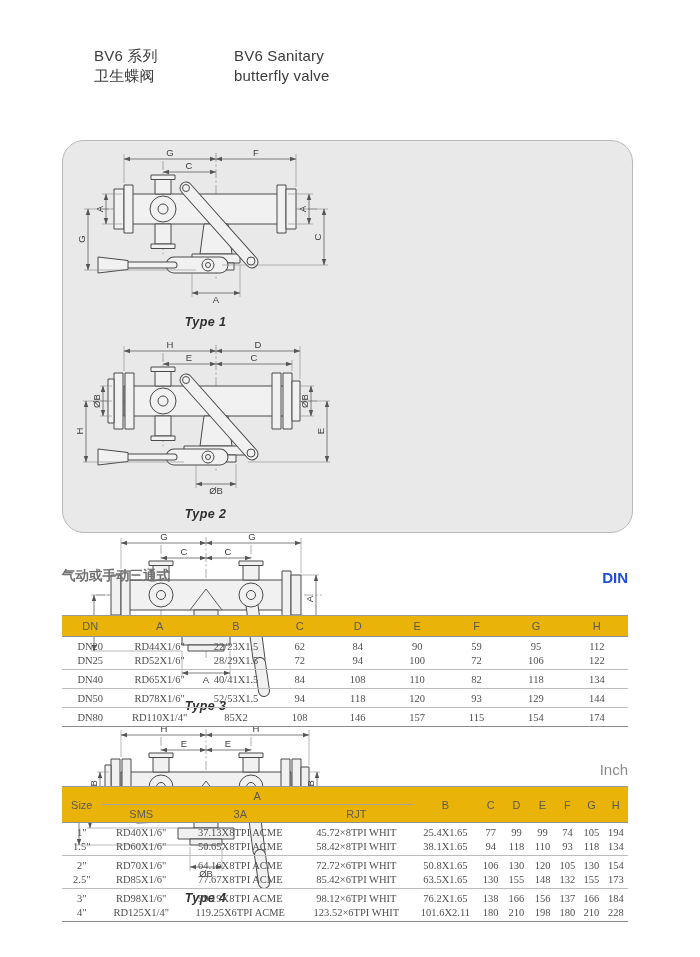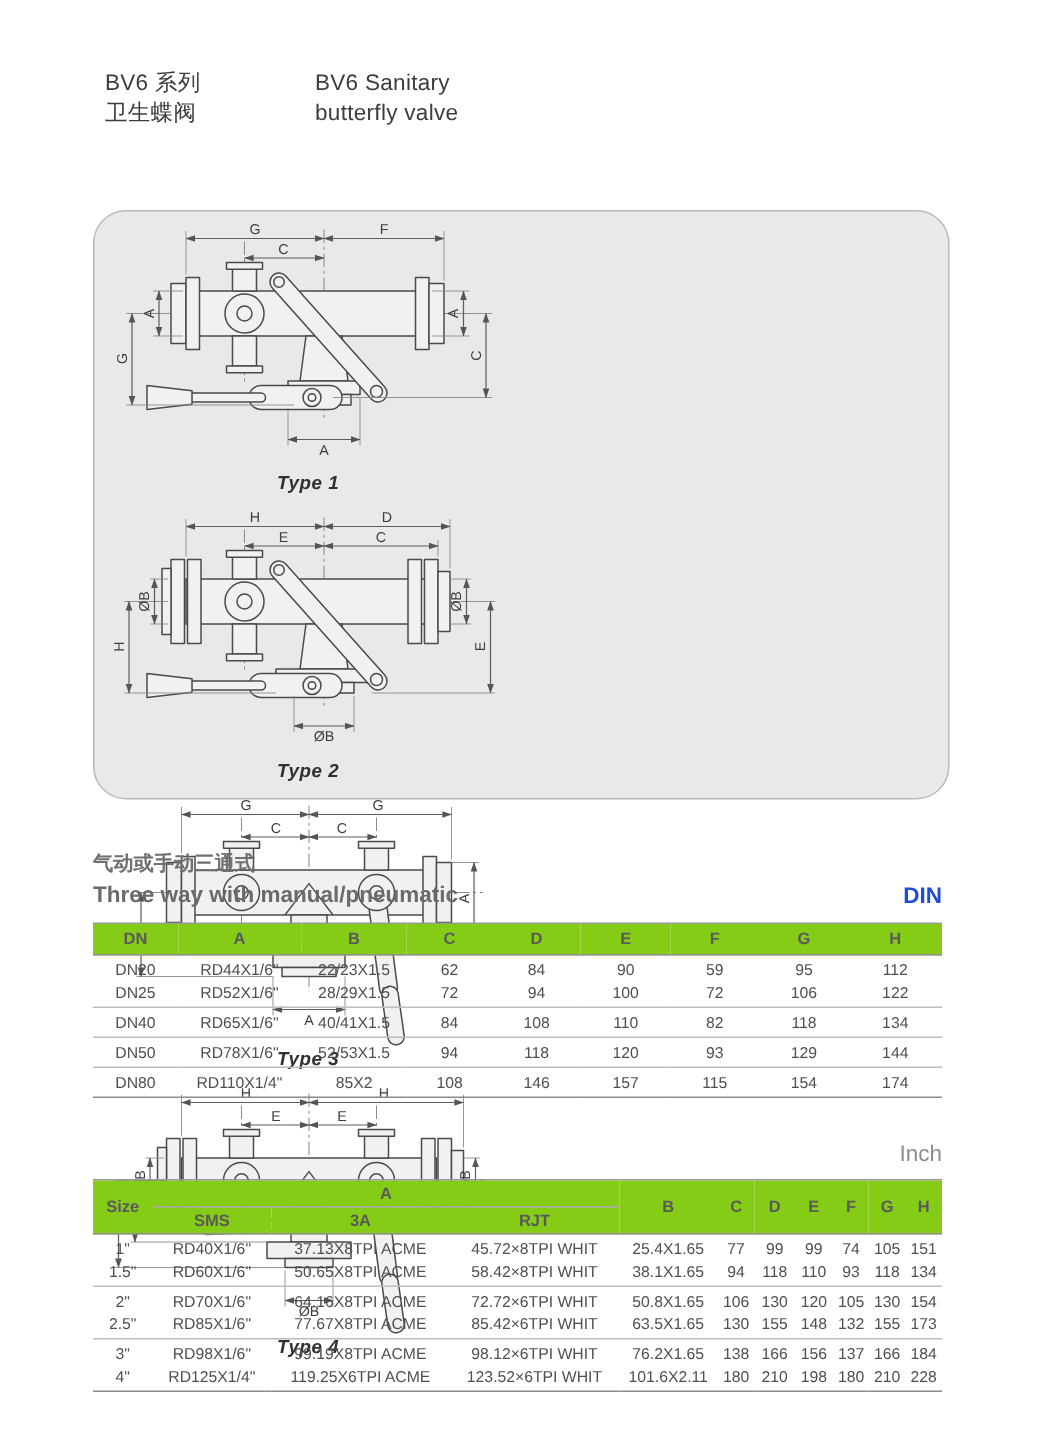--- a/index.html
+++ b/index.html
@@ -1,21 +1,21 @@
 <!DOCTYPE html>
 <html><head>
 <meta charset="utf-8">
 <style>
   html,body { margin:0; padding:0; }
   body {
     width:700px; height:957px; position:relative; background:#ffffff;
     font-family:"Liberation Sans", sans-serif; color:#4a4a4a; overflow:hidden;
   }
   
-  .hdr { position:absolute; top:46px; font-size:15px; line-height:20px; color:#3c3c3c; letter-spacing:0.2px; }
+  .hdr { position:absolute; top:46px; font-size:15px; line-height:20px; color:#3c3c3c; letter-spacing:0.2px;margin-left:24px; }
   .hdr-cn { left:70px; }
   .hdr-en { left:210px; }
   
   .panel {
     position:absolute; left:62px; top:140px; width:571px; height:393px;
     background:#e9e9e9; border:1px solid #b9b9b9; border-radius:22px;
     display:flex; flex-wrap:wrap; padding-top:6px; box-sizing:border-box;
   }
   .cell { width:285px; height:192px; display:flex; flex-direction:column; align-items:center; }
   .cell svg { display:block; }
@@ -33,26 +33,26 @@
   .sec { position:absolute; left:62px; top:567px; width:566px;font-weight:bold; }
   .sec-cn { font-size:13.5px; color:#707070; }
   .sec-en { font-size:15px; color:#6a6a6a; margin-top:3px; }
   .din-lbl { position:absolute; right:0; bottom:-1px; font-size:15px; color:#1d4ed8; }
   .inch-lbl { position:absolute; left:62px; top:761px; width:566px; text-align:right; font-size:15px; color:#8c8c8c; }
   
   table { position:absolute; left:62px; border-collapse:collapse; width:566px; table-layout:fixed; }
   .din-table  { top:615px; }
   .inch-table { top:786px; }
   th {
-    background:#84cc16; font-size:11px; font-weight:bold; color:#5a5a5a;
+    background:#eab308; font-size:11px; font-weight:normal; color:#5a5a5a;
     padding:4px 2px; text-align:center;
   }
   thead { border-top:1px solid #999; border-bottom:1px solid #919191; }
   td { font-size:10.5px; color:#4f4f4f; text-align:center; padding:1.5px 2px; white-space:nowrap; overflow:hidden; }
-  tbody { border-bottom:1px solid #bcbcbc; }
+  tbody { border-bottom:1px solid #bcbcbc;font-family:Liberation Serif, serif; }
   tbody:last-child { border-bottom:1.4px solid #8a8a8a; }
   tbody tr:first-child td { padding-top:3.5px; }
   tbody tr:last-child td { padding-bottom:3.5px; }
   .inch-table th { padding:2.5px 2px; }
   .a-span { border-bottom:1px solid #a5a5a5; }
 </style>
 </head>
 <body>
 
 <svg width="0" height="0" style="position:absolute">
@@ -354,21 +354,20 @@
         <text class="dlbl" x="9.5" y="95" text-anchor="middle" transform="rotate(-90 9.5 95)">D</text>
         <text class="dlbl" x="140" y="154" text-anchor="middle">ØB</text>
       </g>
     </svg>
     <div class="cap">Type 4</div>
   </div>
 </div>
 
 <div class="sec">
   <div class="sec-cn">气动或手动三通式</div>
-  <div class="sec-en">Three way with manual/pneumatic</div>
   <div class="din-lbl">DIN</div>
 </div>
 
 <table class="din-table">
   <colgroup>
     <col style="width:10%">
       <col style="width:14.5%">
       <col style="width:12.5%">
       <col style="width:10%">
     <col style="width:10.5%">
@@ -494,21 +493,21 @@
         <td>1"</td>
         <td>RD40X1/6"</td>
         <td>37.13X8TPI ACME</td>
         <td>45.72×8TPI WHIT</td>
         <td>25.4X1.65</td>
         <td>77</td>
         <td>99</td>
         <td>99</td>
         <td>74</td>
         <td>105</td>
-        <td>151</td>
+        <td>194</td>
       </tr>
       <tr>
         <td>1.5"</td>
         <td>RD60X1/6"</td>
         <td>50.65X8TPI ACME</td>
         <td>58.42×8TPI WHIT</td>
         <td>38.1X1.65</td>
         <td>94</td>
         <td>118</td>
         <td>110</td>

